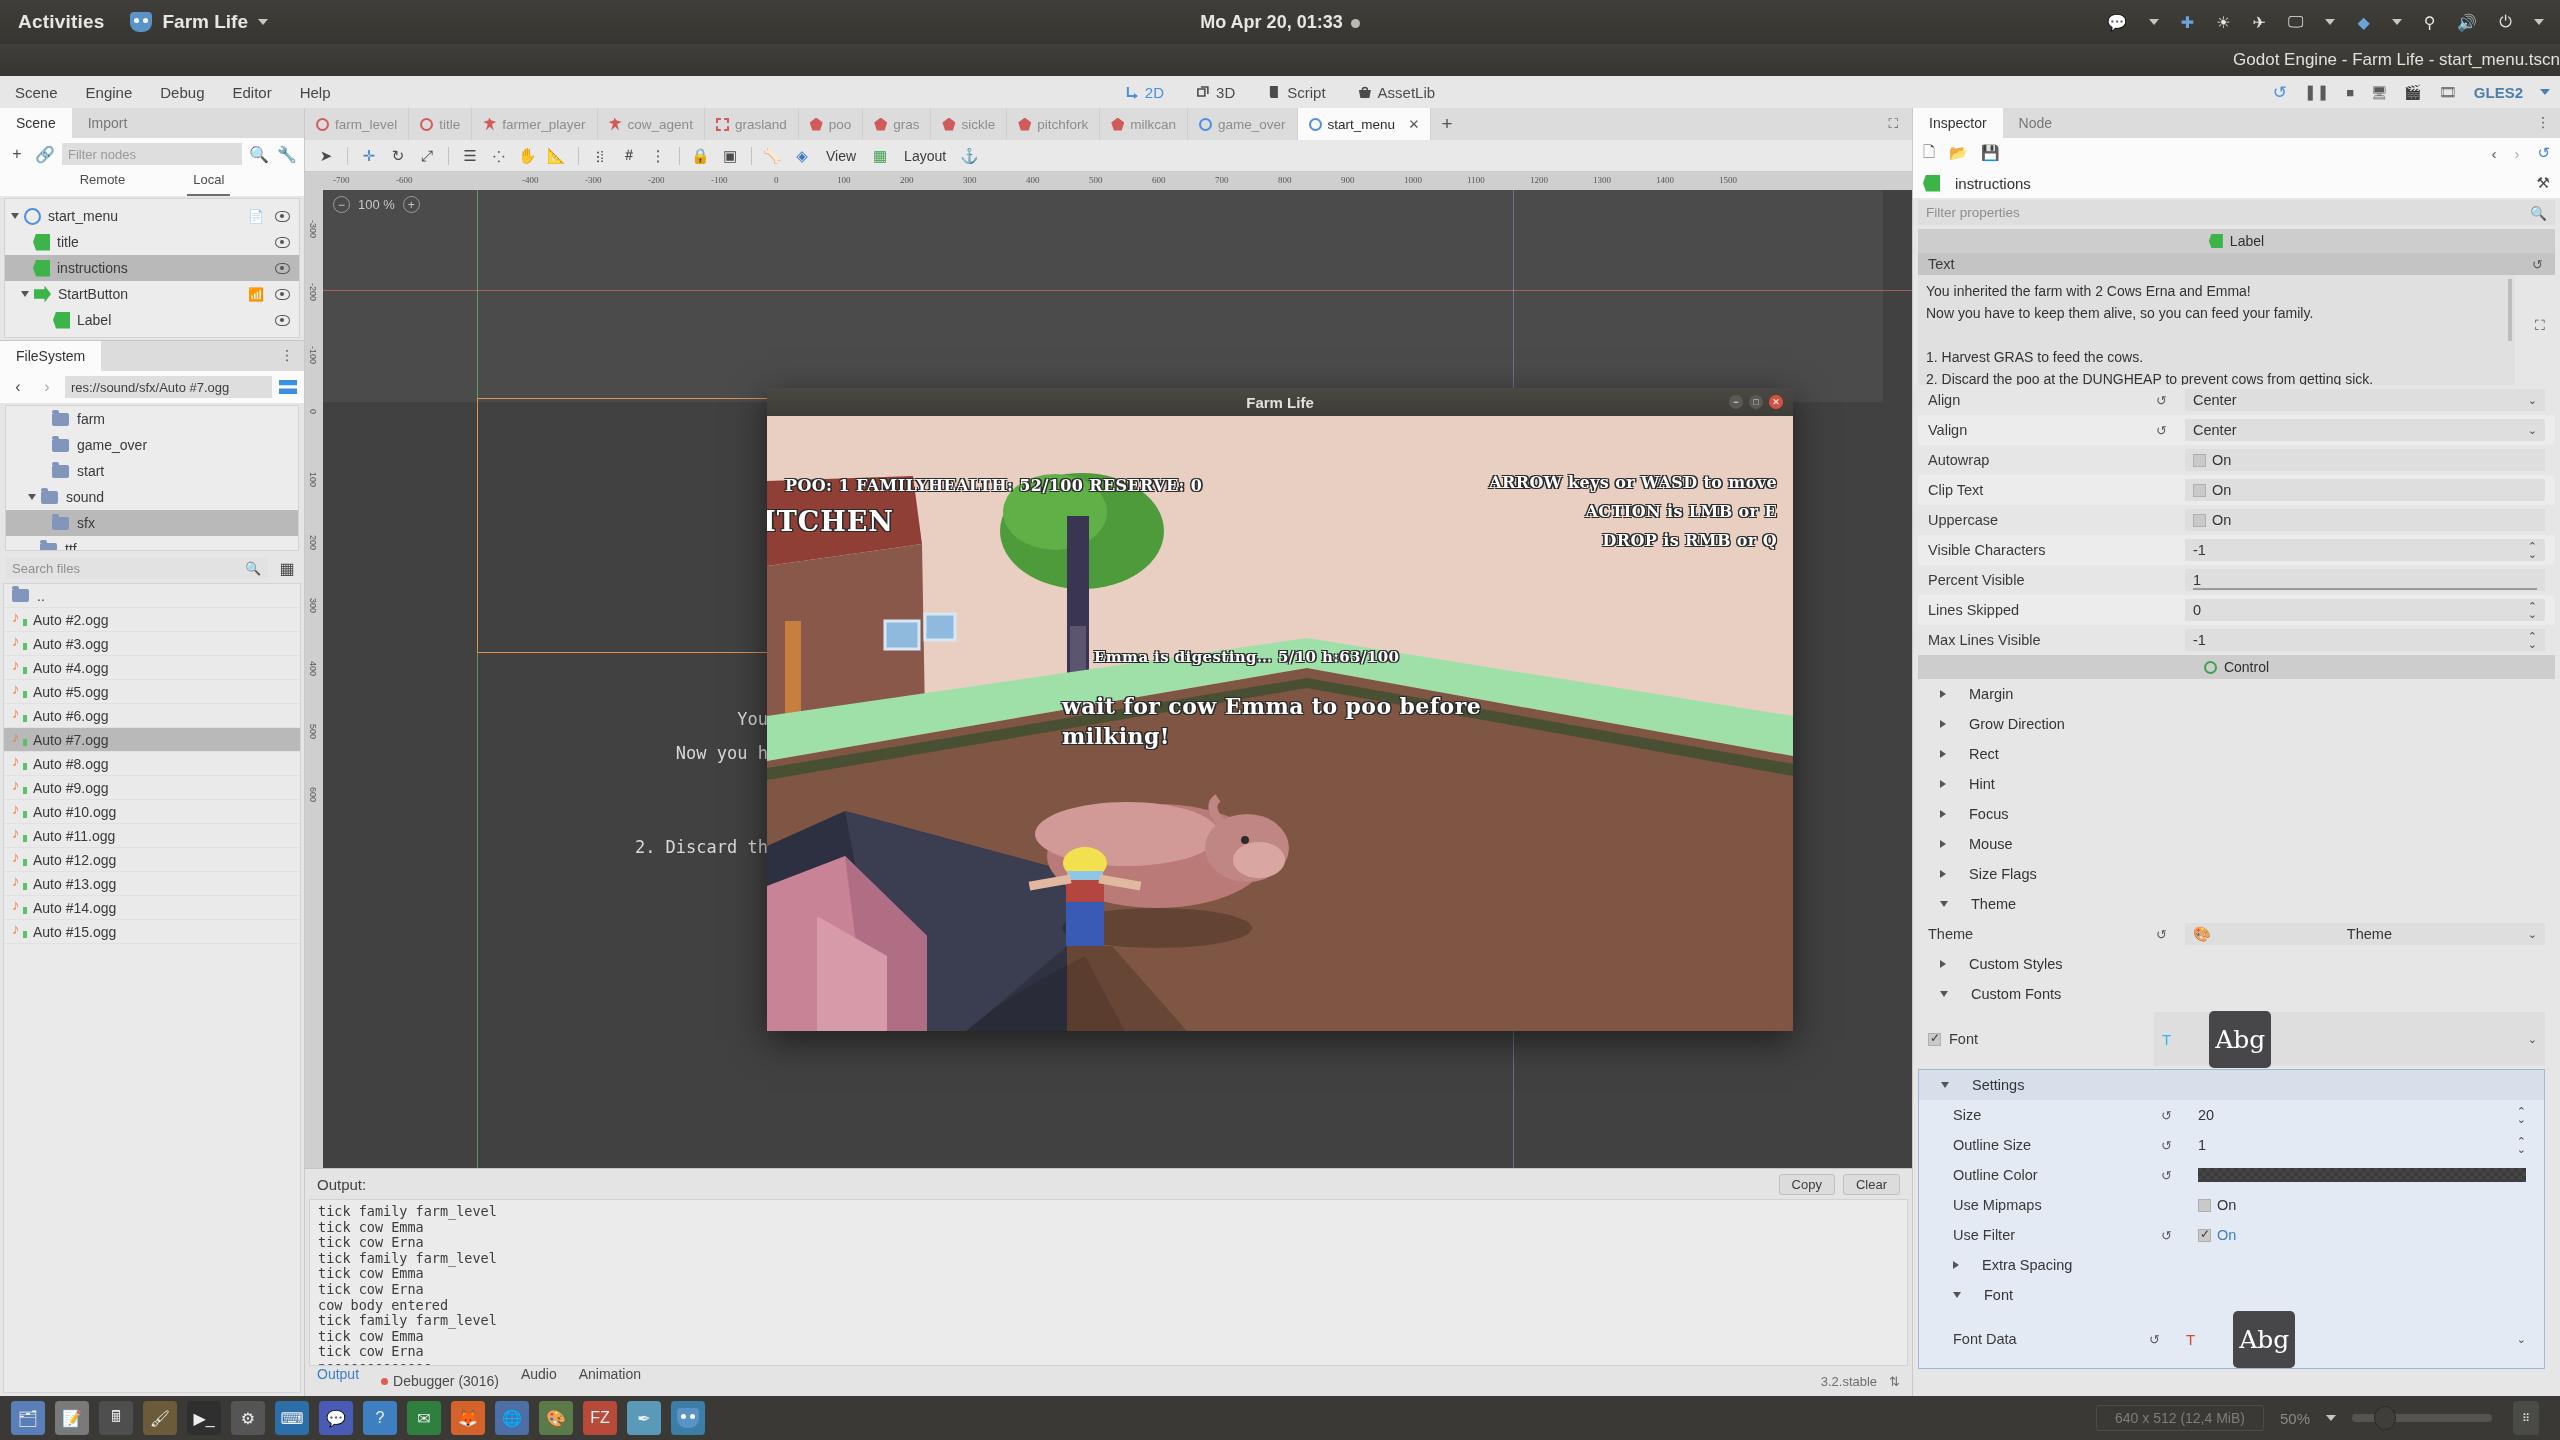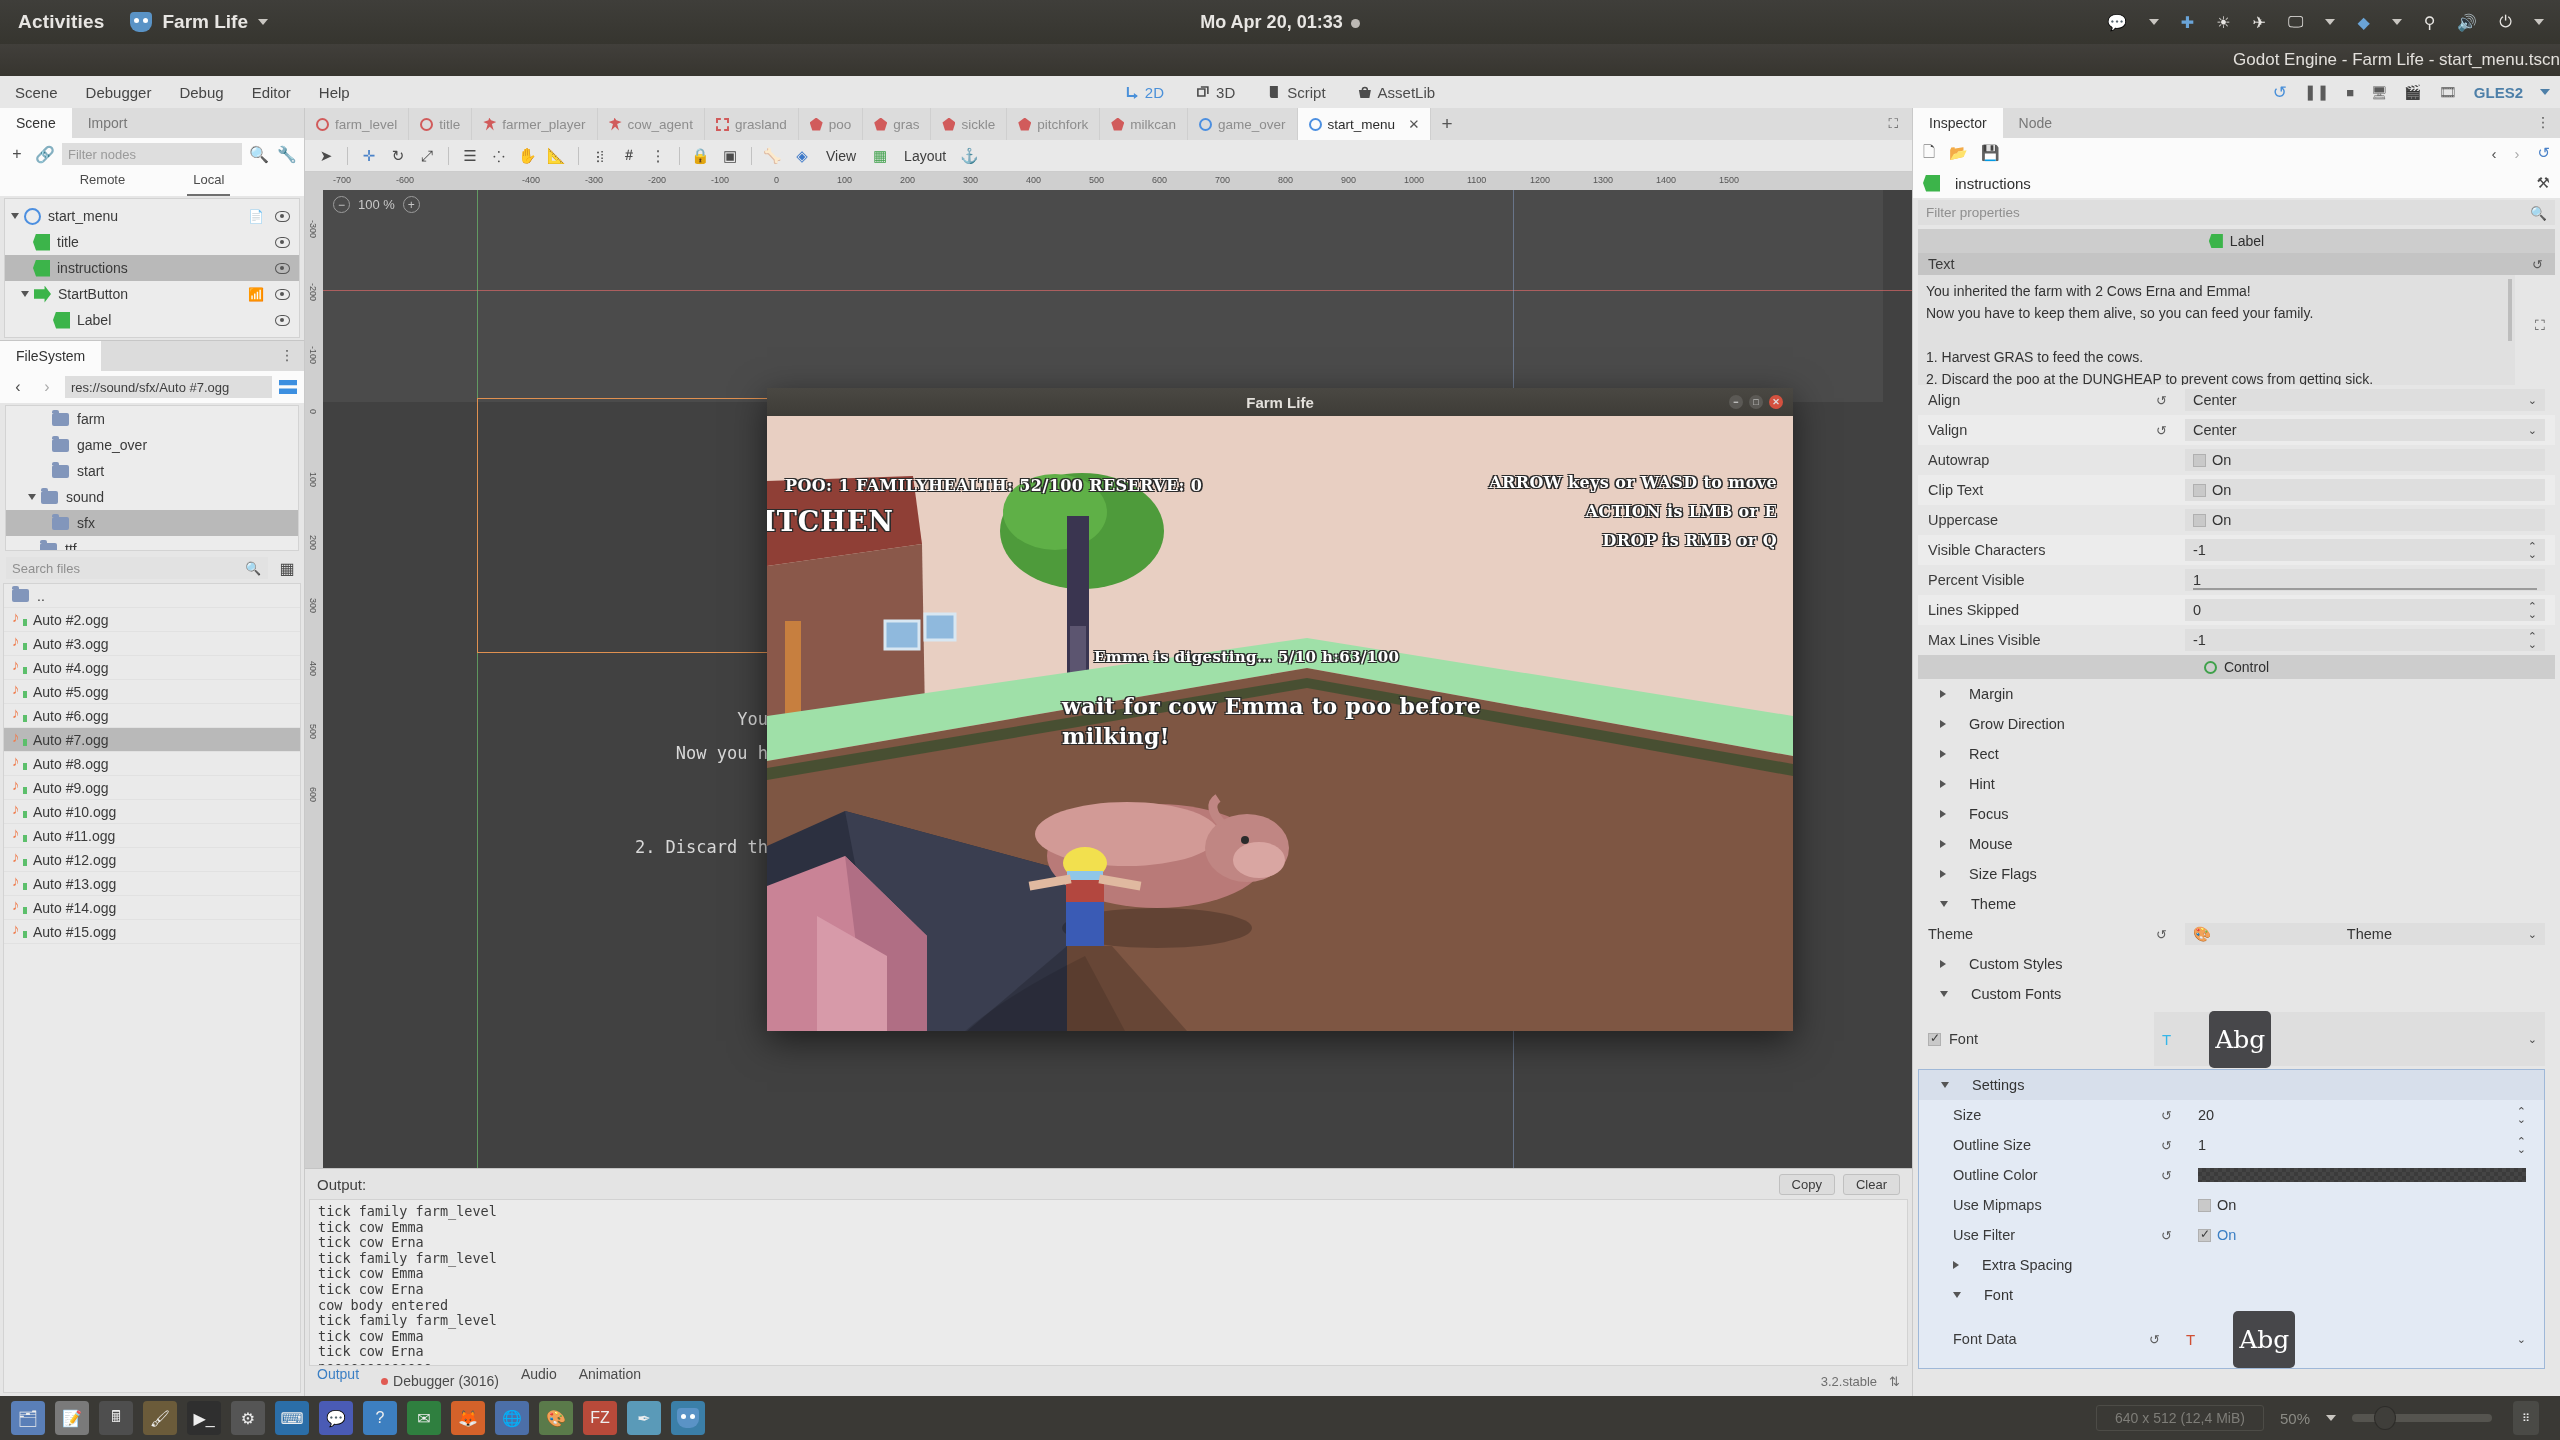--- a/index.html
+++ b/index.html
@@ -133,21 +133,21 @@
   .sc-ico.rect { border:2px dashed #d15b5b;}
   .sc-plus { display:flex;align-items:center;padding:0 10px;color:#555;font-size:19px;}
   .expand-ico { position:absolute; right:14px; top:8px; color:#555;}
 
   .canvas-toolbar { height:32px; background:#e9e9e9; display:flex;align-items:center;gap:3px;padding:0 8px; font-size:14px; border-bottom:1px solid #cccccc;}
   .ct-btn { width:26px;height:24px;display:flex;align-items:center;justify-content:center;color:#4b4b4b;font-size:15px;}
   .ct-sep { width:1px;height:18px;background:#c2c2c2;margin:0 5px;}
   .ct-text { display:flex;align-items:center;gap:6px;padding:0 8px;color:#3d3d3d;}
 
   #viewport { flex:1; position:relative; background:#3f3f3f; overflow:hidden;}
-  .ruler-h { position:absolute;left:0;top:0;right:0;height:26px;background:#cfcfcf;color:#555;font-size:9px;}
+  .ruler-h { position:absolute;left:0;top:0;right:0;height:26px;background:#cfcfcf;color:#555;font-size:9px;font-family:Liberation Serif, serif;}
   .ruler-h .tk { position:absolute;top:3px;}
   .ruler-v { position:absolute;left:0;top:18px;bottom:0;width:18px;background:#cfcfcf;color:#555;font-size:9px;}
   .ruler-v .tk { position:absolute;left:3px;writing-mode:vertical-rl;}
   .zoom-ctl { position:absolute;left:28px;top:24px;display:flex;align-items:center;gap:8px;color:#c8c8c8;font-size:13px;z-index:5;}
   .zb { width:17px;height:17px;border:1.5px solid #9b9b9b;border-radius:50%;display:flex;align-items:center;justify-content:center;font-size:12px;color:#c7c7c7;}
   .vp-scene { position:absolute; left:18px; top:18px; right:0; bottom:0; background:#3f3f3f; overflow:hidden;}
   .vp-dark { position:absolute; left:0; top:0; width:100%; height:100%; background:#414141;}
   .vp-light { position:absolute; left:0; top:0; width:1580px; height:228px; background:#4b4b4b;}
   .guide-h { position:absolute; left:0; right:0; height:1px; background:#e06a6a; opacity:.65;}
   .guide-v { position:absolute; top:0; bottom:0; width:1px; background:#6ec46e; opacity:.65;}
@@ -269,21 +269,21 @@
 </div>
 
 <div id="godot-window">
 
   <div id="godot-titlebar">
     <span>Godot Engine - Farm Life - start_menu.tscn</span>
   </div>
 
   <div id="godot-menubar">
     <span class="mi">Scene</span>
-    <span class="mi">Debugger</span>
+    <span class="mi">Engine</span>
     <span class="mi">Debug</span>
     <span class="mi">Editor</span>
     <span class="mi">Help</span>
 
     <div class="center-modes">
       <span class="mode active">
         <svg width="14" height="14" viewBox="0 0 14 14">
             <path d="M3 2v9h9" stroke="#4a90d9" stroke-width="2" fill="none"></path>
             <path d="M9 8l4 3-4 3z" fill="#4a90d9"></path>
           </svg>

